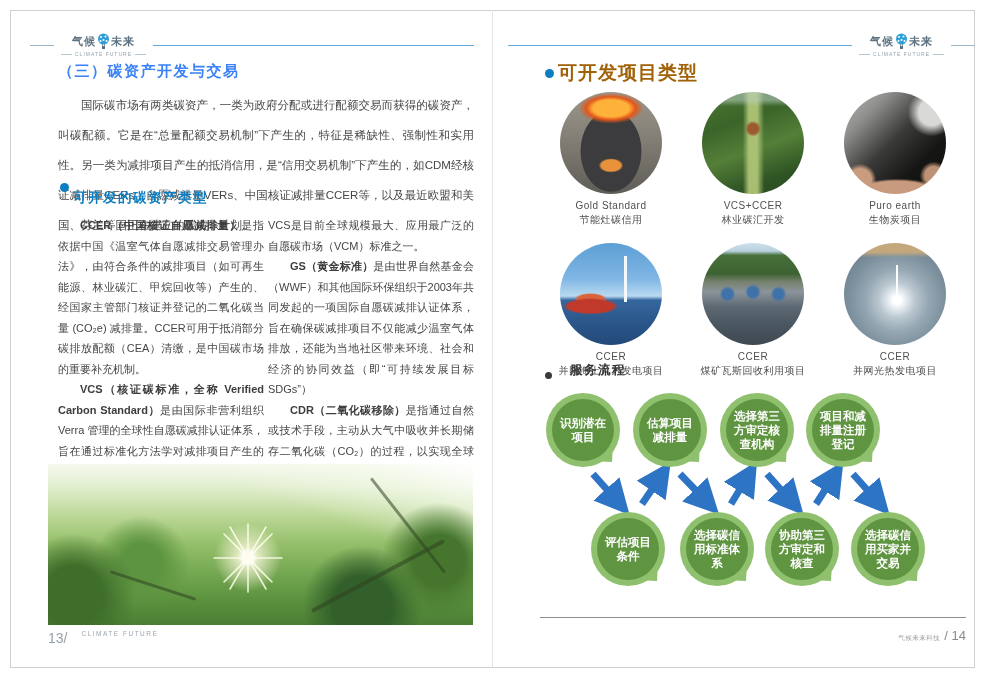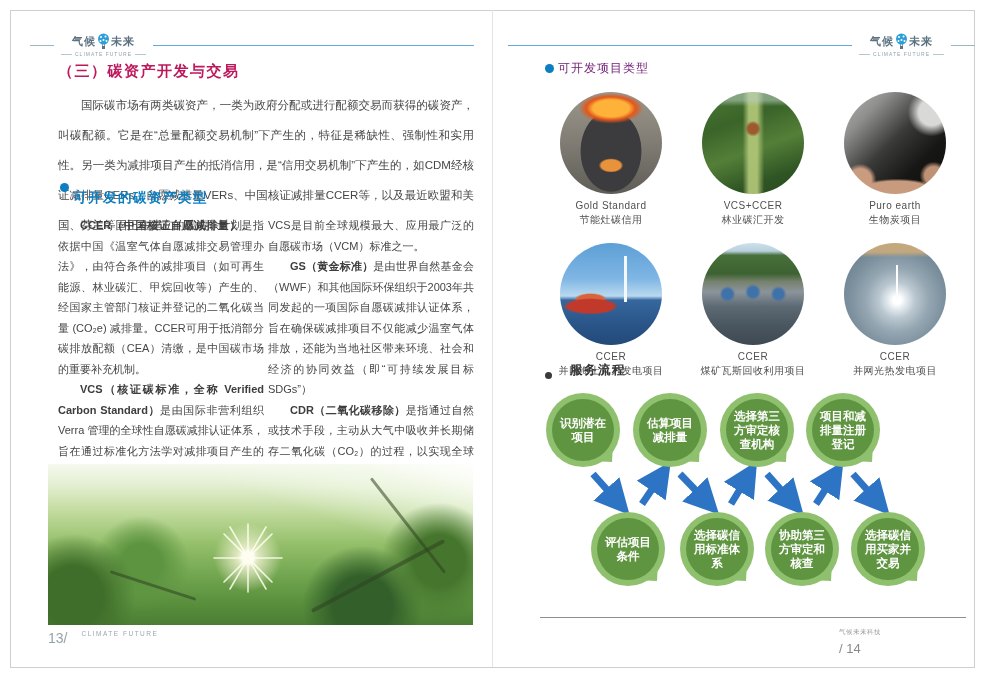--- a/index.html
+++ b/index.html
@@ -13,21 +13,21 @@
   .hdr-left{left:30px;width:444px;}
   .hdr-right{left:508px;width:467px;}
   .rule-short{width:24px;height:1px;background:#9db6c6;}
   .rule-long{flex:1;height:1px;background:#63a9da;}
   .logo{display:flex;flex-direction:column;align-items:center;margin:0 7px;}
   .logo-main{display:flex;align-items:center;gap:1px;font-weight:bold;font-size:11px;color:#5c7280;letter-spacing:1px;}
   .logo-sub{display:flex;align-items:center;gap:3px;font-size:5px;color:#93a3ad;letter-spacing:1px;margin-top:1px;white-space:nowrap;}
   .logo-sub .dash{width:11px;height:1px;background:#b9c5cd;}
 
   
-  .page-title{position:absolute;left:58px;top:62px;font-size:15px;font-weight:bold;color:#be185d;letter-spacing:1.5px;}
+  .page-title{position:absolute;left:58px;top:62px;font-size:15px;font-weight:bold;color:#3b82f6;letter-spacing:1.5px;}
   .intro{position:absolute;left:58px;top:90px;width:416px;font-size:11.5px;line-height:30px;color:#454545;text-align:justify;text-indent:2em;margin:0;}
   .sec-dot{position:absolute;left:60px;top:183px;width:9px;height:9px;border-radius:50%;background:#0d7ec1;}
   .sec-heading{position:absolute;left:73px;top:189px;font-size:13.5px;font-weight:bold;color:#0d7ec1;letter-spacing:1.5px;}
   .col{position:absolute;top:215px;width:206px;font-size:11px;line-height:20.5px;color:#454545;text-align:justify;}
   .col-l{left:58px;}
   .col-r{left:268px;}
   .col p{margin:0;text-indent:2em;}
   .col p.cont{text-indent:0;}
   .col b{color:#3d3d3d;}
 
@@ -46,21 +46,21 @@
   .branch.b3{width:90px;height:3px;left:60px;top:120px;transform:rotate(18deg);}
   .sun-rays{position:absolute;left:0;top:0;}
 
   .footer-l{position:absolute;left:48px;top:630px;display:flex;align-items:flex-start;gap:14px;}
   .footer-l .num{font-size:14px;color:#96a2aa;}
   .footer-l .lab{font-size:6.5px;letter-spacing:1.5px;color:#9aa5ad;}
 
   
   .rp-heading{position:absolute;left:545px;top:60px;display:flex;align-items:center;gap:4px;}
   .rp-heading .dot{width:9px;height:9px;border-radius:50%;background:#0d7ec1;}
-  .rp-heading .txt{font-size:12px;font-weight:normal;color:#701a75;letter-spacing:1px;}
+  .rp-heading .txt{font-size:19px;font-weight:bold;color:#a16207;letter-spacing:1px;}
 
   .grid{position:absolute;left:540px;top:92px;width:426px;display:grid;grid-template-columns:repeat(3,1fr);row-gap:16px;}
   .card{display:flex;flex-direction:column;align-items:center;}
   .photo{width:102px;height:102px;border-radius:50%;position:relative;overflow:hidden;}
   .caption{margin-top:5px;text-align:center;font-size:10px;line-height:14px;color:#4f4f4f;letter-spacing:.5px;}
 
   .photo-stove{background:
     radial-gradient(ellipse 32% 15% at 50% 16%, #ffb23a 0 55%, #e2571b 75%, rgba(226,87,27,0) 100%),
     radial-gradient(ellipse 12% 7% at 50% 72%, #e8923c 0 80%, rgba(232,146,60,0) 100%),
     radial-gradient(ellipse 42% 56% at 50% 58%, #3c3c3e 0 70%, rgba(60,60,62,0) 72%),
@@ -96,21 +96,21 @@
   .svc-heading .dot{width:7px;height:7px;border-radius:50%;background:#3a3a3a;}
   .svc-heading .txt{font-size:12.5px;font-weight:bold;color:#383838;letter-spacing:1.5px;}
 
   .flow{position:absolute;left:540px;top:388px;width:426px;height:215px;}
   .bubble{position:absolute;width:74px;height:74px;border-radius:50%;background:#8fc06d;}
   .bubble .tail{position:absolute;width:0;height:0;border:11px solid transparent;border-top-color:#8fc06d;right:-3px;bottom:-6px;transform:rotate(-42deg);}
   .bubble .bubble-inner{position:absolute;inset:6px;border-radius:50%;background:#5f9440;display:flex;align-items:center;justify-content:center;text-align:center;color:#fff;font-weight:bold;font-size:11.5px;line-height:14px;padding:5px;box-sizing:border-box;}
   .flow-arrows{position:absolute;left:0;top:0;}
 
   .footer-rule-r{position:absolute;left:540px;top:617px;width:426px;height:1px;background:#8e8e8e;}
-  .footer-r{position:absolute;left:839px;top:628px;width:127px;display:flex;align-items:baseline;justify-content:flex-end;gap:4px;flex-direction:column;}
+  .footer-r{position:absolute;left:839px;top:628px;width:127px;display:flex;align-items:baseline;justify-content:flex-end;gap:4px;}
   .footer-r .lab{font-size:6.5px;color:#9a9a9a;letter-spacing:.5px;}
   .footer-r .num{font-size:13px;color:#8a8a8a;}
 </style>
 </head>
 <body>
 
 <div class="spread">
   <div class="border-box"></div>
   <div class="divider"></div>
 

